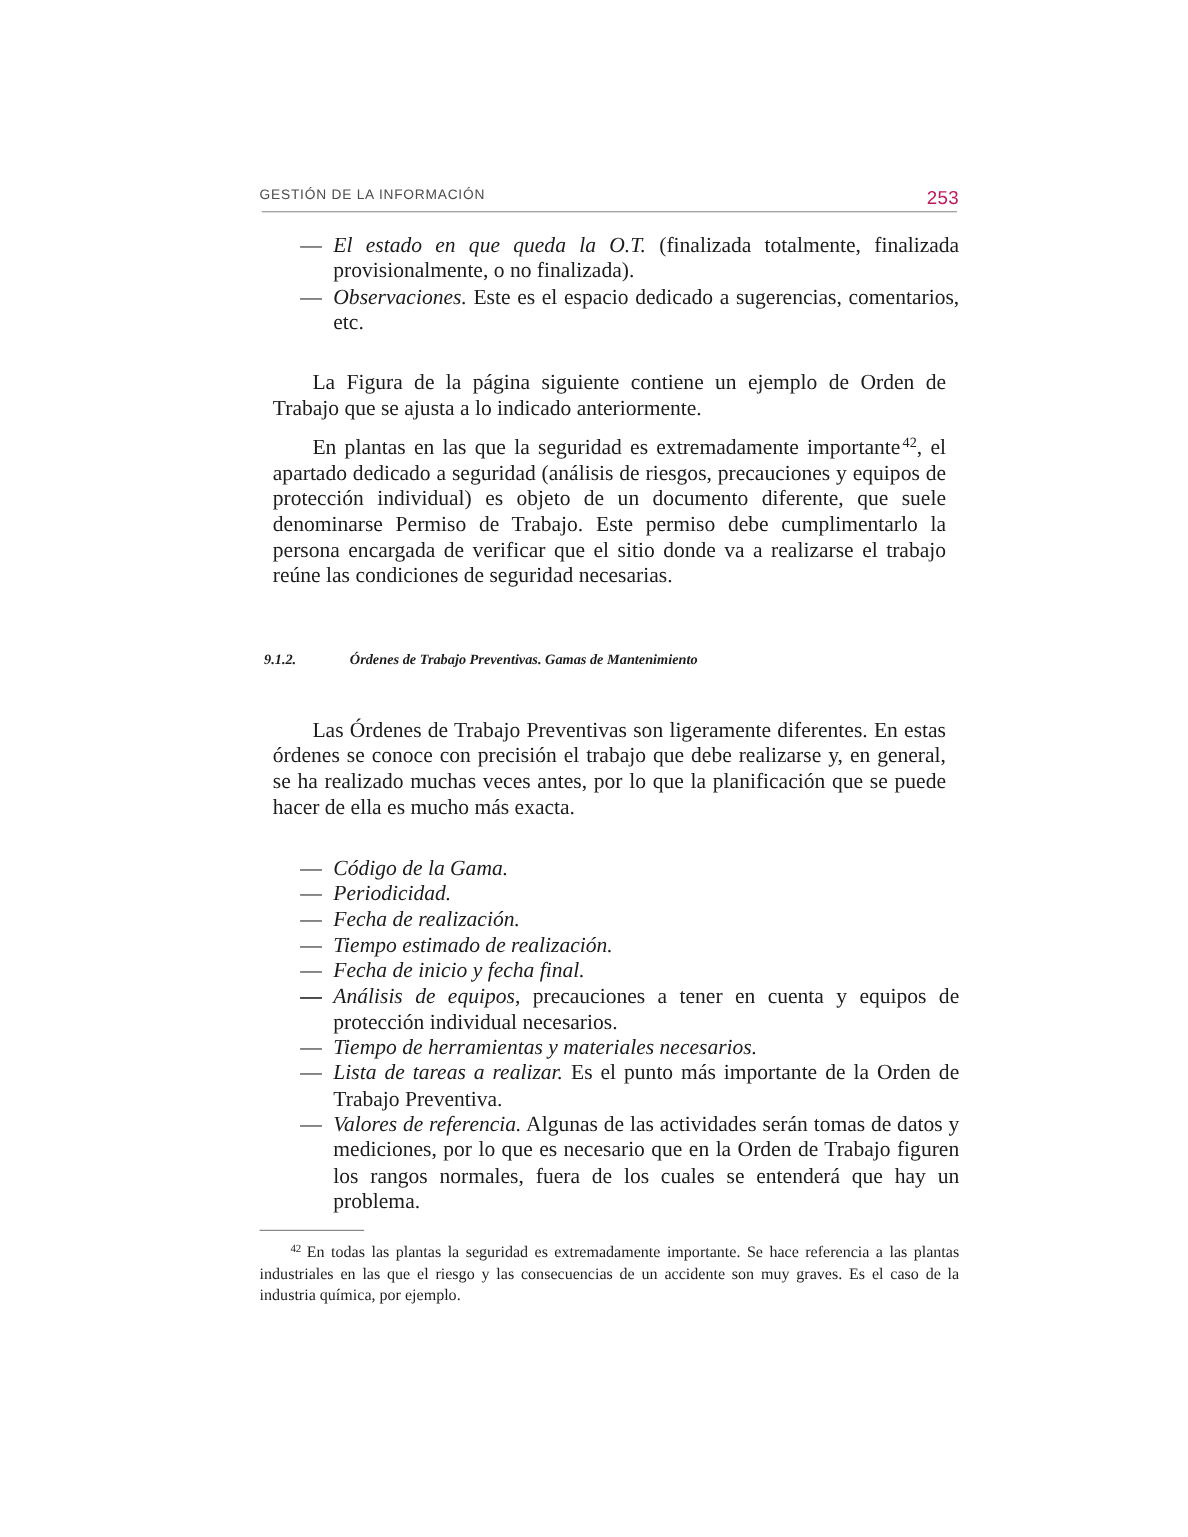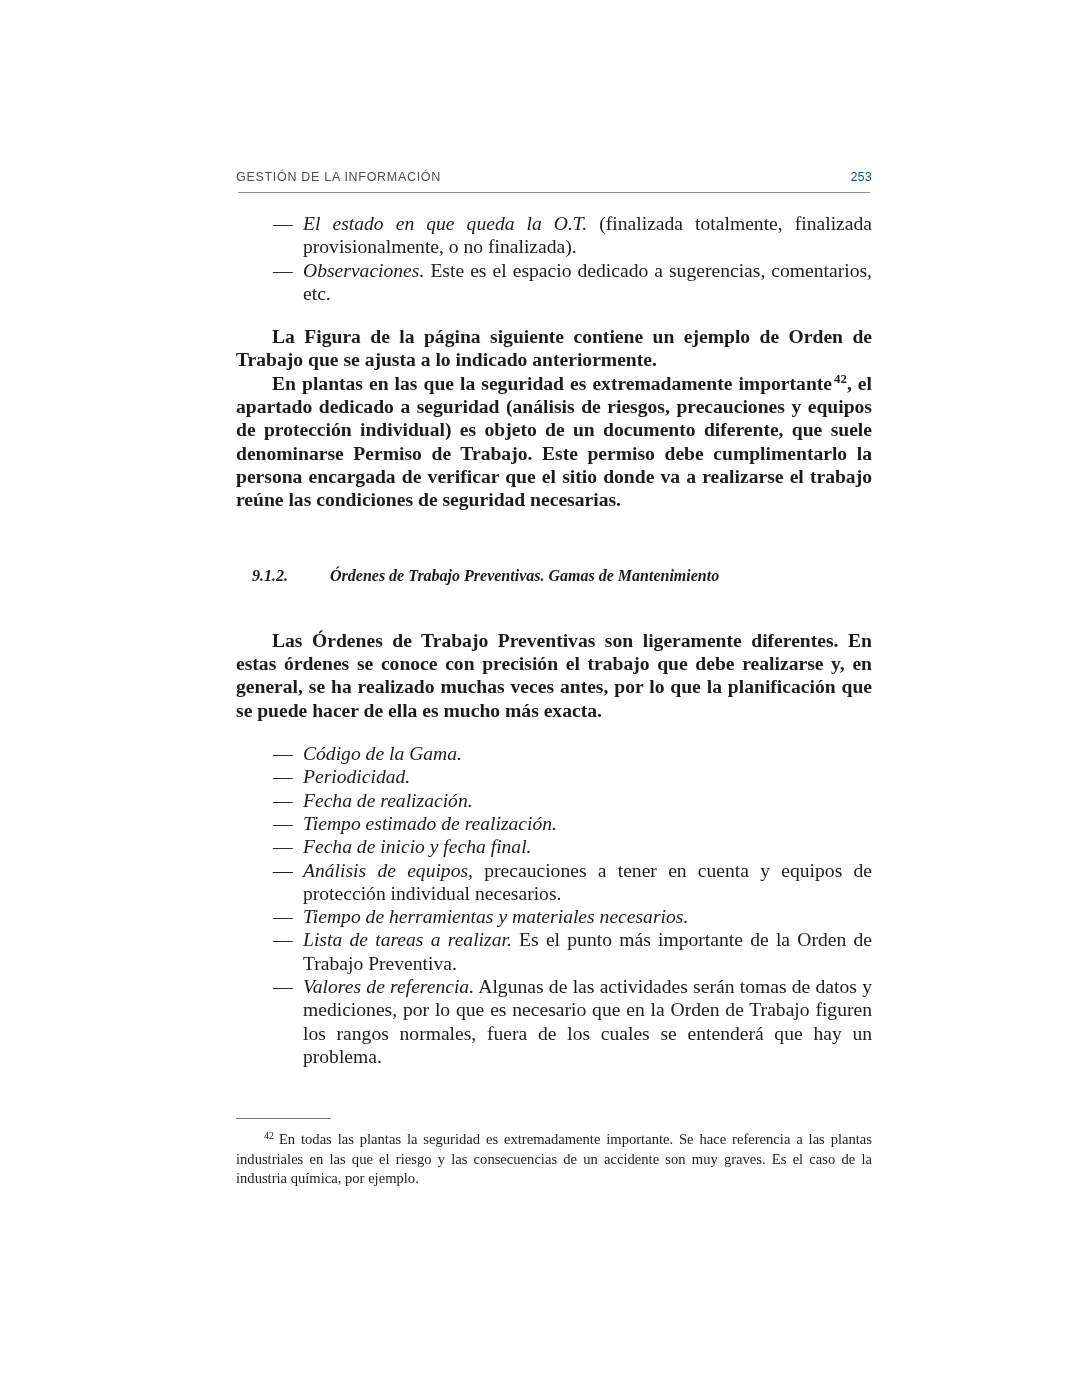--- a/index.html
+++ b/index.html
@@ -42,23 +42,23 @@
     font-size: 12.5px;
     letter-spacing: 0.7px;
     color: #4d4d4d;
     white-space: nowrap;
   }
   .running-head .rh-folio {
     position: absolute;
     right: 0;
     top: 0;
     font-family: "Liberation Sans", "DejaVu Sans", sans-serif;
-    font-size: 12px;
+    font-size: 17px;
     letter-spacing: 0.4px;
-    color: #0c4a6e;
+    color: #be185d;
   }
   .head-rule {
     position: absolute;
     top: 192px;
     left: 2px;
     width: 632px;
     height: 1px;
     background: #8e8e8e;
   }
 
@@ -66,26 +66,25 @@
   .column {
     position: absolute;
     top: 212px;
     left: 0;
     width: 636px;
     font-size: 19.6px;
     line-height: 23.3px;
   }
 
   p.para {
-    margin: 0;
+    margin: 12px;
     text-align: justify;
     text-justify: inter-word;
     text-indent: 36px;
     hyphens: manual;
-    font-weight: bold;
   }
 
   
   ul.dash-list {
     list-style: none;
     margin: 0;
     padding: 0;
   }
   ul.dash-list > li {
     position: relative;
@@ -107,22 +106,22 @@
 
   sup.fnref {
     font-size: 0.66em;
     vertical-align: 0.52em;
     line-height: 0;
     padding-left: 2px;
   }
 
   
   h2.section-heading {
-    margin: 16px;
-    font-size: 16px;
+    margin: 4px;
+    font-size: 13px;
     line-height: 23.3px;
     font-weight: bold;
     font-style: italic;
     white-space: nowrap;
   }
   h2.section-heading .sec-num {
     display: inline-block;
     width: 78px;
   }
   .spacer-20 { height: 20px; }

